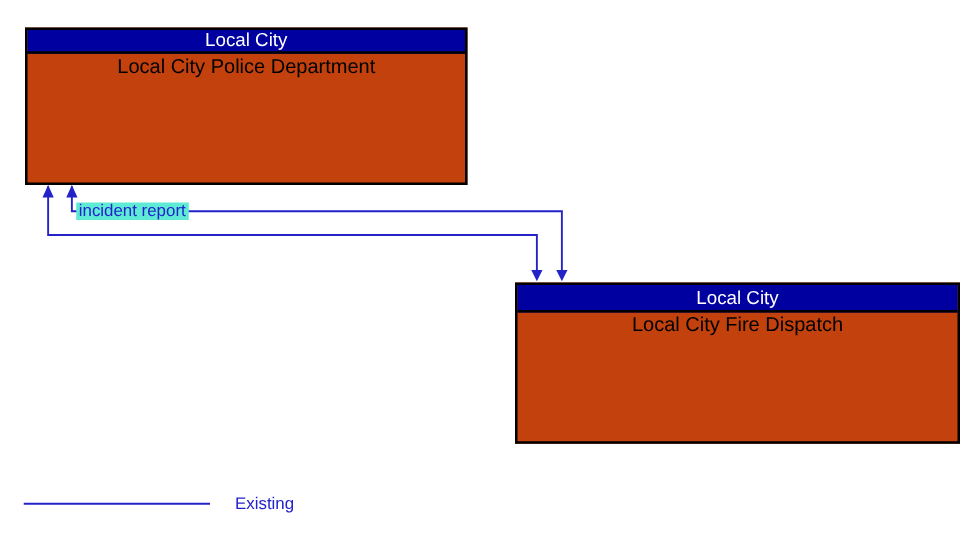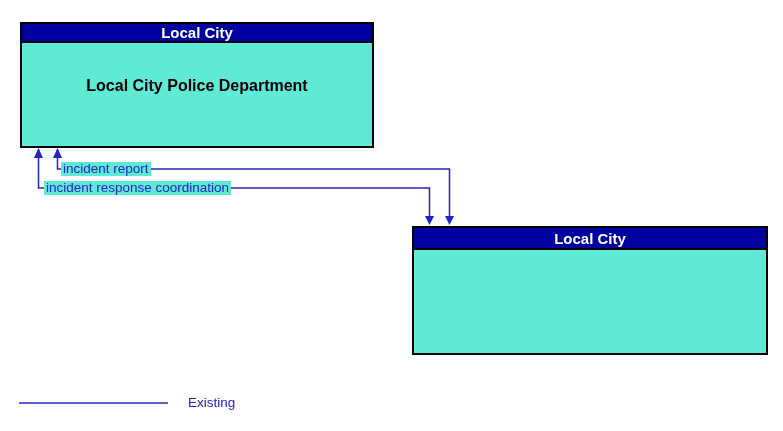--- a/index.html
+++ b/index.html
@@ -19,39 +19,37 @@
     overflow: hidden;
   }
   .diagram {
     position: relative;
     width: 783px; height: 431px;
     background: var(--canvas-bg);
   }
   .entity-box {
     position: absolute;
     border: 2px solid var(--box-border);
-    background: #5eead4;
-    font-weight: bold;
+    background: #c2410c;
   }
   .entity-box .entity-header {
     width: 100%;
     background: var(--header-bg);
     color: var(--header-text);
     border-bottom: 2px solid var(--box-border);
     text-align: center;
     font-size: 15px;
     overflow: hidden;
   }
   .entity-box .entity-body {
     width: 100%;
     text-align: center;
     color: var(--body-text);
     font-size: 16px;
     padding-top: 2px;
-    margin-top: 32px;
   }
   #box-police { left: 20px; top: 22px; width: 354px; height: 126px; }
   #box-police .entity-header { height: 19px; line-height: 18px; }
   #box-fire { left: 412px; top: 226px; width: 356px; height: 129px; }
   #box-fire .entity-header { height: 22px; line-height: 21px; }
 
   .connector-svg {
     position: absolute;
     left: 0; top: 0;
     width: 783px; height: 431px;
@@ -97,33 +95,33 @@
     <div class="entity-header">
       <span>Local City</span>
     </div>
     <div class="entity-body">Local City Police Department</div>
   </div>
 
   <div class="entity-box" id="box-fire">
     <div class="entity-header">
       <span>Local City</span>
     </div>
+    <div class="entity-body">Local City Fire Dispatch</div>
   </div>
 
   <svg class="connector-svg" viewBox="0 0 783 431">
 
     <path class="flow-path" d="M 57.5 149 V 169 H 449.5 V 219"></path>
     <polygon class="arrowhead" points="57.5,148 53,158 62,158"></polygon>
     <polygon class="arrowhead" points="449.5,225 445,216 454,216"></polygon>
 
     <path class="flow-path" d="M 38.5 149 V 188 H 429.5 V 219"></path>
     <polygon class="arrowhead" points="38.5,148 34,158 43,158"></polygon>
     <polygon class="arrowhead" points="429.5,225 425,216 434,216"></polygon>
 
     <line class="legend-stroke" x1="19" y1="403" x2="168" y2="403"></line>
   </svg>
 
   <span class="flow-label" id="flow-label-1">incident report</span>
-  <span class="flow-label" id="flow-label-2">incident response coordination</span>
 
   <span class="legend-label">Existing</span>
 
 </div>
 
 </body></html>

